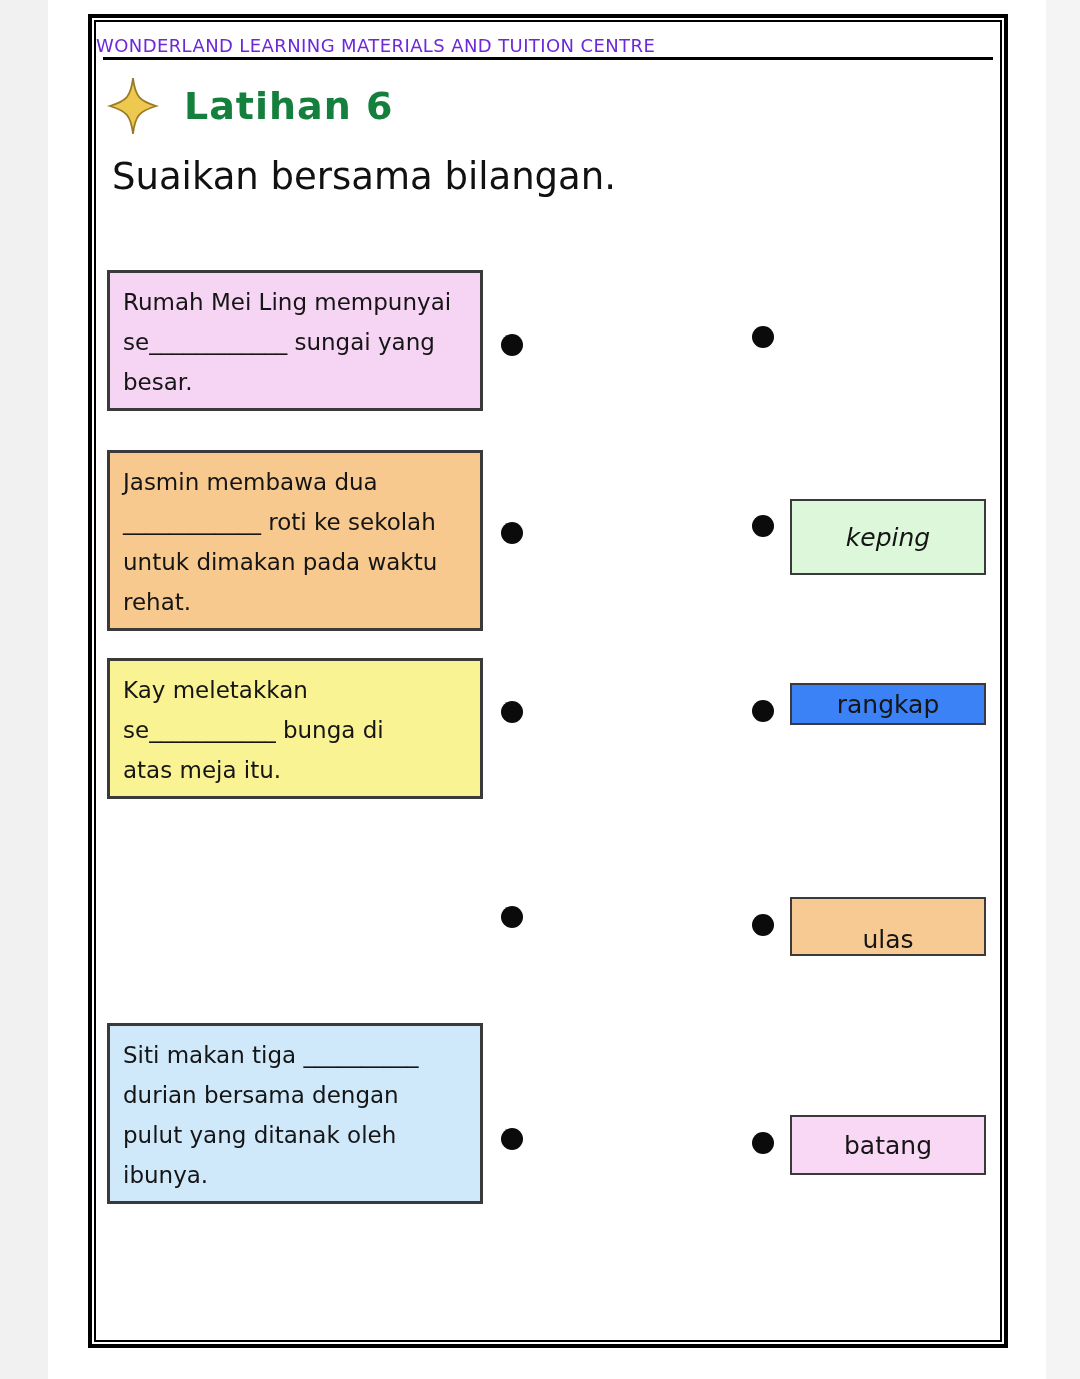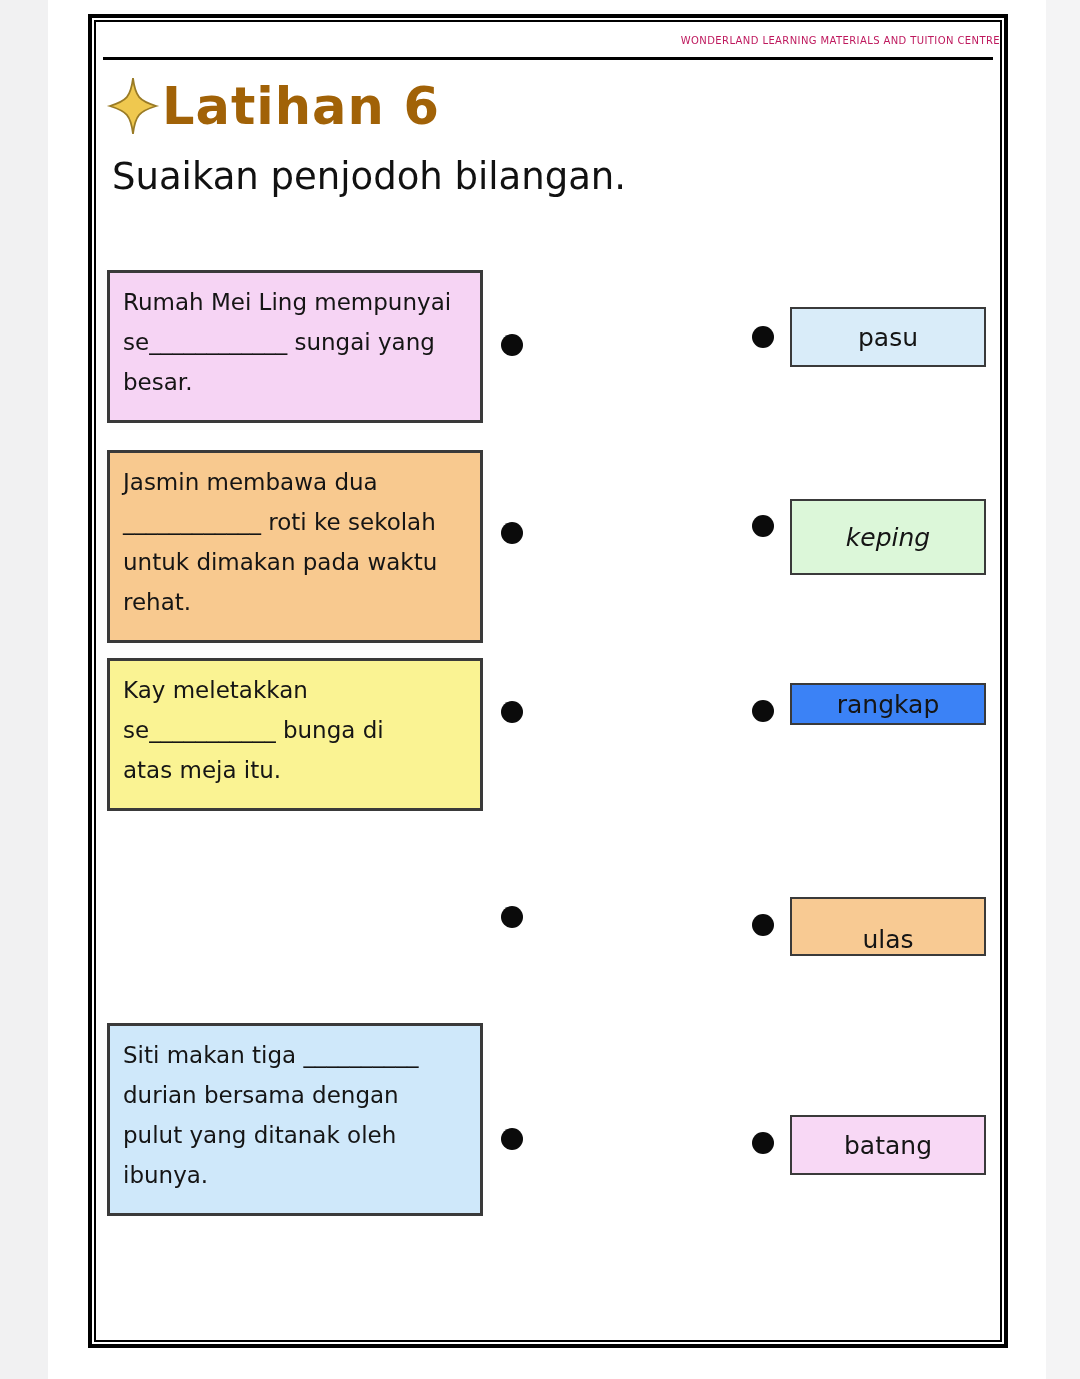--- a/index.html
+++ b/index.html
@@ -6,31 +6,31 @@
   body{font-family:"DejaVu Sans", sans-serif;}
   .canvas{position:relative;width:1080px;height:1379px;background:#ffffff;overflow:hidden;}
   .margin-strip{position:absolute;top:0;height:100%;}
   .margin-left{left:0;width:48px;background:#f1f1f2;}
   .margin-right{right:0;width:34px;background:#f4f4f5;}
 
   .frame-outer{position:absolute;left:88px;top:14px;width:920px;height:1334px;
     box-sizing:border-box;border:4px solid #000;padding:2px;background:#fff;}
   .frame-inner{position:relative;width:100%;height:100%;box-sizing:border-box;border:2px solid #000;}
 
-  .centre-header{position:absolute;top:13px;left:0;right:0;text-align:right;
-    font-size:10px;letter-spacing:.4px;color:#be185d;}
+  .centre-header{position:absolute;top:13px;left:0;right:0;text-align:left;
+    font-size:18px;letter-spacing:.4px;color:#6d28d9;}
   .header-rule{position:absolute;top:35px;left:7px;right:7px;height:3px;background:#000;}
 
   .title-row{position:absolute;left:8px;top:46px;display:flex;align-items:center;}
   .star{width:58px;height:76px;flex:0 0 auto;}
-  .title-text{font-size:51px;font-weight:bold;color:#a16207;letter-spacing:1px;margin-left:0;}
+  .title-text{font-size:38px;font-weight:bold;color:#15803d;letter-spacing:1px;margin-left:22px;}
   .subtitle{position:absolute;left:16px;top:133px;font-size:37px;color:#111;}
 
   .qbox{position:absolute;left:11px;width:376px;box-sizing:border-box;
-    border:3px solid #3a3a3a;padding:9px 12px 18px 13px;
+    border:3px solid #3a3a3a;padding:9px 12px 6px 13px;
     font-size:23px;line-height:40px;color:#151515;white-space:pre-line;}
   .abox{position:absolute;left:694px;width:196px;box-sizing:border-box;
     border:2px solid #3a3a3a;display:flex;align-items:center;justify-content:center;
     font-size:25px;color:#151515;}
   .dot{position:absolute;width:22px;height:22px;border-radius:50%;background:#0b0b0b;}
   .dot-left{left:405px;}
   .dot-right{left:656px;}
 </style>
 </head>
 <body>
@@ -45,30 +45,27 @@
       <div class="centre-header">WONDERLAND LEARNING MATERIALS AND TUITION CENTRE</div>
       <div class="header-rule"></div>
 
       <div class="title-row">
         <svg class="star" viewBox="0 0 100 100">
           <path d="M50 2 C54 34 61 41 90 50 C61 59 54 66 50 98 C46 66 39 59 10 50 C39 41 46 34 50 2 Z" fill="#efc84f" stroke="#9a7b25" stroke-width="3"></path>
         </svg>
         <div class="title-text">Latihan 6</div>
       </div>
 
-      <div class="subtitle">Suaikan penjodoh bilangan.</div>
+      <div class="subtitle">Suaikan bersama bilangan.</div>
 
       <div class="qbox" style="top: 248px; min-height: 140px; background-color: rgb(246, 212, 244);">Rumah Mei Ling mempunyai
 se____________ sungai yang
 besar.</div>
       <div class="dot dot-left" style="top:312px;"></div>
       <div class="dot dot-right" style="top:304px;"></div>
-      <div class="abox" style="top: 285px; height: 60px; background-color: rgb(217, 236, 249);">
-        <span>pasu</span>
-      </div>
 
       <div class="qbox" style="top: 428px; min-height: 170px; background-color: rgb(248, 201, 143);">Jasmin membawa dua
 ____________ roti ke sekolah
 untuk dimakan pada waktu
 rehat.</div>
       <div class="dot dot-left" style="top:500px;"></div>
       <div class="dot dot-right" style="top:493px;"></div>
       <div class="abox" style="top: 477px; height: 76px; background-color: rgb(220, 247, 217); font-style: italic;">
         <span>keping</span>
       </div>

